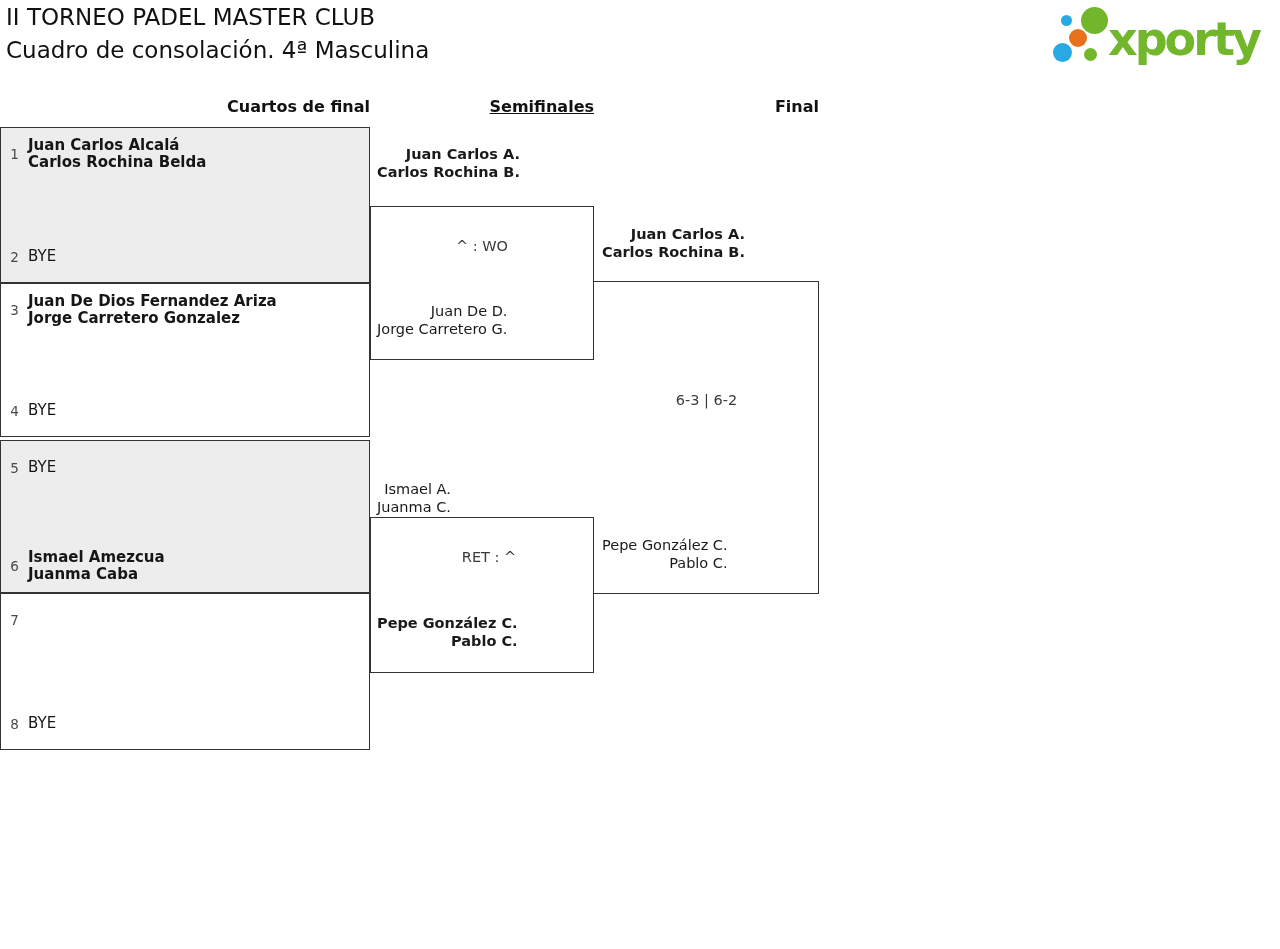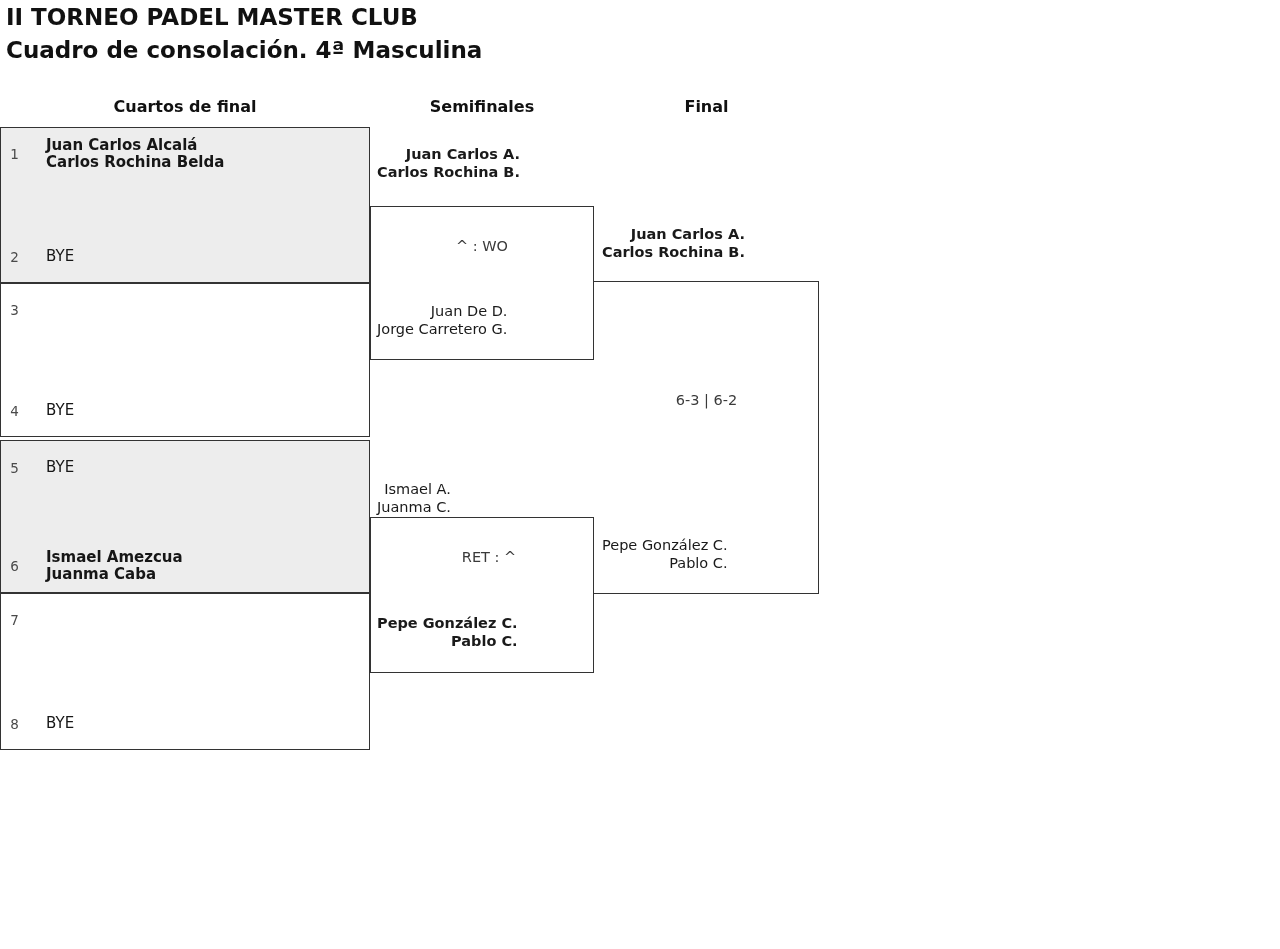--- a/index.html
+++ b/index.html
@@ -2,54 +2,62 @@
 <html><head>
 <meta charset="utf-8">
 <style>
   * { margin:0; padding:0; box-sizing:border-box; }
   html,body { background:#fff; }
   .page {
     position:relative; width:1280px; height:949px; background:#ffffff;
     font-family:"DejaVu Sans","Liberation Sans",sans-serif; color:#1c1c1c;
     overflow:hidden;
   }
-  .title-line { position:absolute; left:6px; font-size:23px; font-weight:700; color:#111; white-space:nowrap; }
-  .round-header { position:absolute; top:97px; font-size:16px; font-weight:700; color:#111; text-align:center; }
+  .title-line { position:absolute; left:6px; font-size:23px; font-weight:400; color:#111; white-space:nowrap; }
+  .round-header { position:absolute; top:97px; font-size:16px; font-weight:700; color:#111; text-align:right; }
 
   .match-box { position:absolute; border:1px solid #333; }
   .match-box.shaded { background:#ededed; }
   .match-box.noleft { border-left:none; }
 
   .qf-entry { position:absolute; left:7px; right:6px; display:flex; align-items:center; }
   .qf-entry.pos-top { top:26px; transform:translateY(-50%); }
   .qf-entry.pos-bottom { bottom:26px; transform:translateY(50%); }
   .seed { width:13px; flex:none; font-size:13.5px; color:#4a4a4a; text-align:center; margin-right:7px; }
   .names { font-size:15px; line-height:17px; color:#161616; }
-  .names .nline { display:block; white-space:nowrap;margin-left:18px; }
+  .names .nline { display:block; white-space:nowrap; }
   .bold-team { font-weight:700; }
 
   .team-label { position:absolute; font-size:14.5px; line-height:17.5px; color:#1a1a1a;text-align:right; }
   .team-label .nline { display:block; white-space:nowrap; }
   .score-label { position:absolute; font-size:14.5px; color:#3a3a3a; text-align:center; white-space:nowrap; }
 
   .logo { position:absolute; left:1048px; top:0; width:232px; height:80px; }
   .logo-dot { position:absolute; border-radius:50%; }
   .logo-text { position:absolute; left:60px; top:12px; font-size:46px; font-weight:700; letter-spacing:-3px; white-space:nowrap; }
 </style>
 </head>
 <body>
 
 <div class="page">
 
   <div class="title-line" style="top:4px;">II TORNEO PADEL MASTER CLUB</div>
   <div class="title-line" style="top:37px;">Cuadro de consolación. 4ª Masculina</div>
 
+  <div class="logo">
+    <span class="logo-dot" style="left:13px; top:15px; width:11px; height:11px; background:#29a9e1;"></span>
+    <span class="logo-dot" style="left:33px; top:7px;  width:27px; height:27px; background:#72b62c;"></span>
+    <span class="logo-dot" style="left:21px; top:29px; width:18px; height:18px; background:#e8721c;"></span>
+    <span class="logo-dot" style="left:5px;  top:43px; width:19px; height:19px; background:#29a9e1;"></span>
+    <span class="logo-dot" style="left:36px; top:48px; width:13px; height:13px; background:#72b62c;"></span>
+    <span class="logo-text" style="color:#72b62c;">xporty</span>
+  </div>
 
   <div class="round-header" style="left:0;     width:370px;">Cuartos de final</div>
-  <div class="round-header" style="left:370px; width:224px;">Semifinales</div>
+  <div class="round-header" style="left:370px; width:224px;text-decoration:underline;">Semifinales</div>
   <div class="round-header" style="left:594px; width:225px;">Final</div>
 
   <div class="match-box shaded" style="left:0; top:127px; width:370px; height:156px;">
     <div class="qf-entry pos-top">
       <span class="seed">1</span>
       <span class="names bold-team">
         <span class="nline">Juan Carlos Alcalá</span>
         <span class="nline">Carlos Rochina Belda</span>
       </span>
     </div>
@@ -57,20 +65,24 @@
       <span class="seed">2</span>
       <span class="names">
         <span class="nline">BYE</span>
       </span>
     </div>
   </div>
 
   <div class="match-box" style="left:0; top:283px; width:370px; height:154px;">
     <div class="qf-entry pos-top">
       <span class="seed">3</span>
+      <span class="names bold-team">
+        <span class="nline">Juan De Dios Fernandez Ariza</span>
+        <span class="nline">Jorge Carretero Gonzalez</span>
+      </span>
     </div>
     <div class="qf-entry pos-bottom">
       <span class="seed">4</span>
       <span class="names">
         <span class="nline">BYE</span>
       </span>
     </div>
   </div>
 
   <div class="match-box shaded" style="left:0; top:440px; width:370px; height:153px;">

